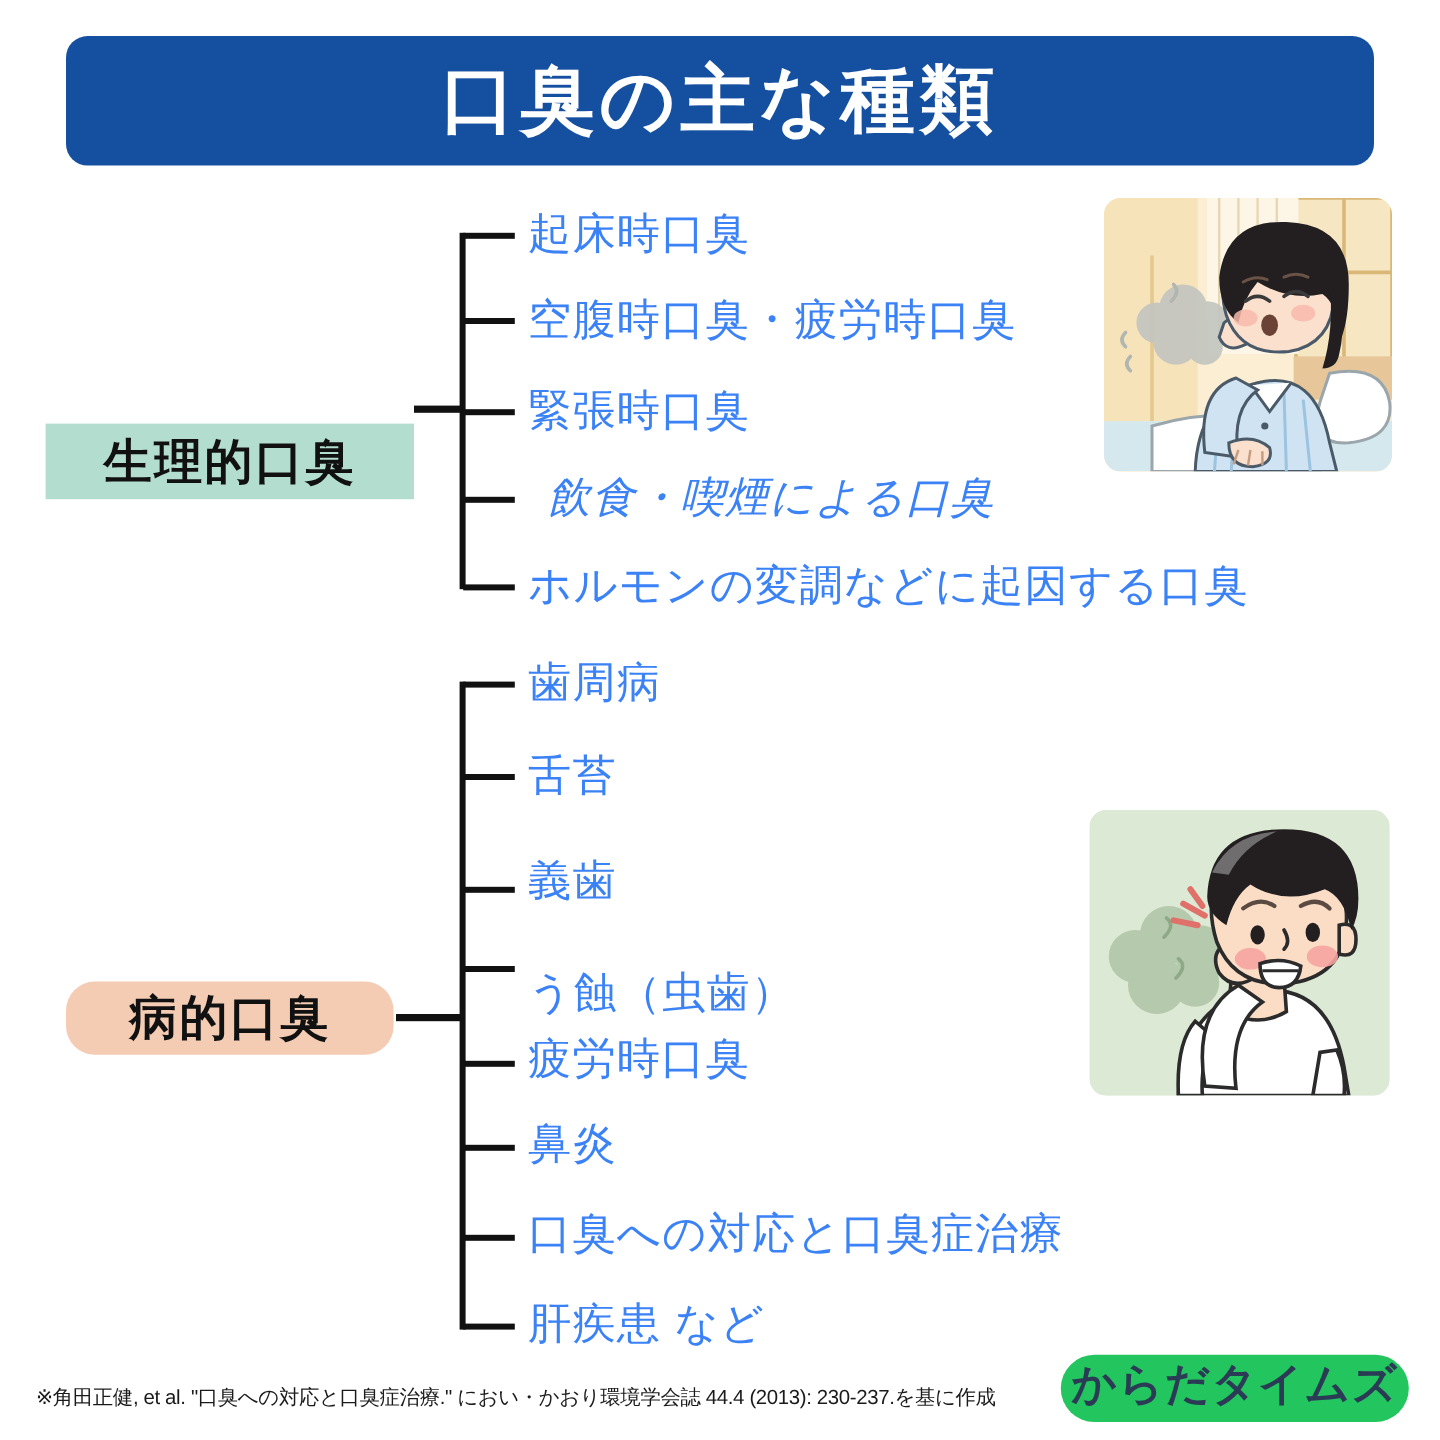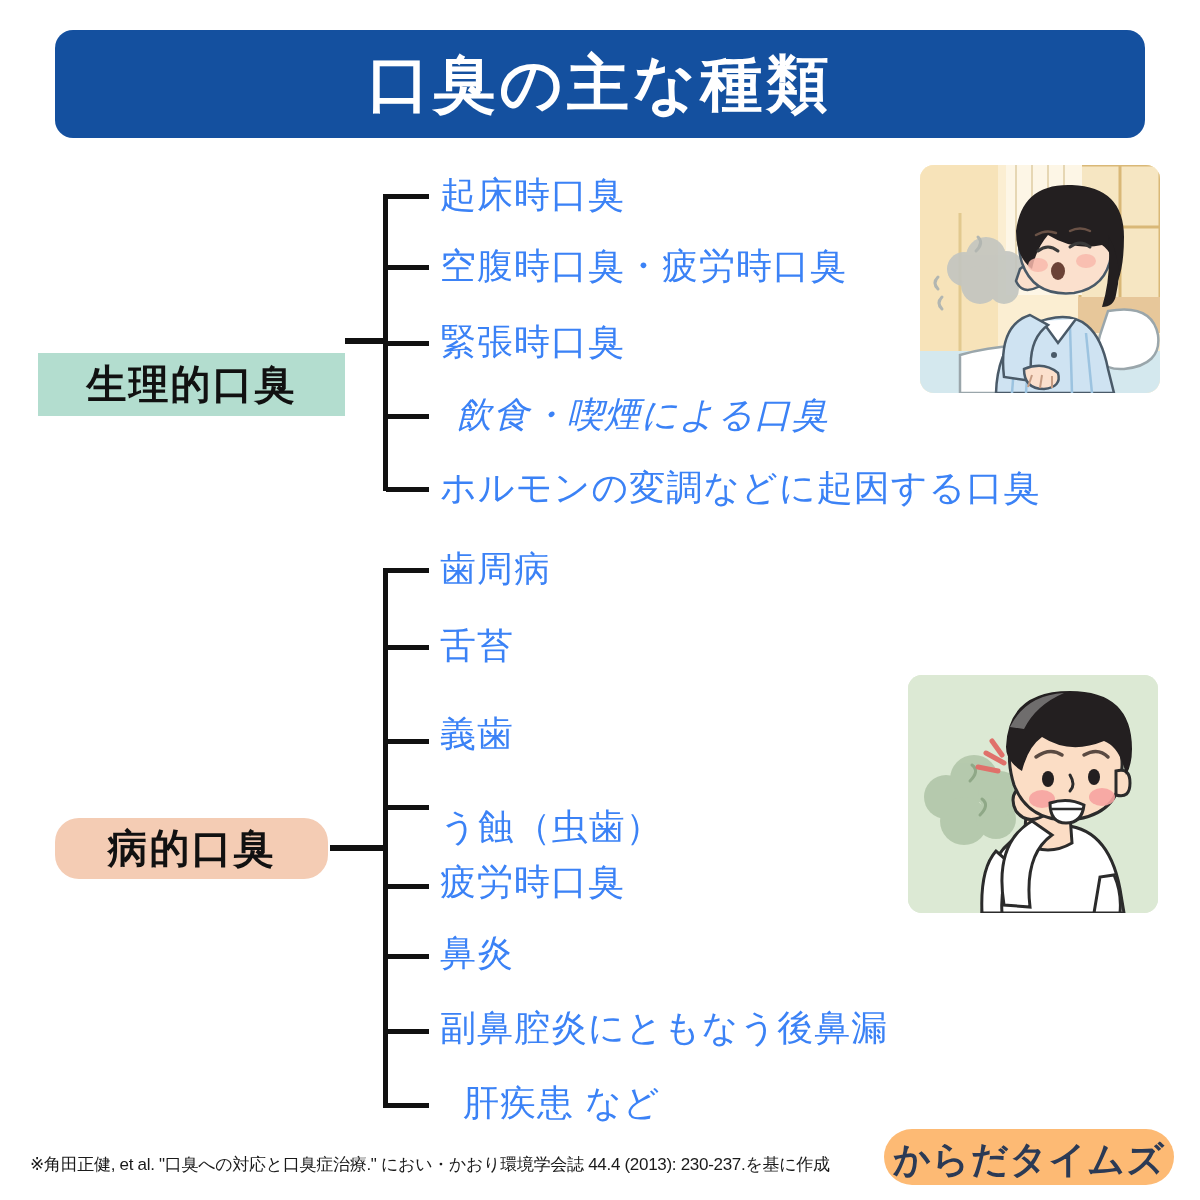--- a/index.html
+++ b/index.html
@@ -133,24 +133,24 @@
     color: #1a1a1a;
     white-space: nowrap;
     letter-spacing: -0.3px;
   }
   #brand-badge {
     position: absolute;
     left: 884px;
     top: 1129px;
     width: 290px;
     height: 56px;
-    background: #fdba74;
+    background: #22c55e;
     border-radius: 28px;
     display: flex;
-    align-items: flex-end;
+    align-items: flex-start;
     justify-content: center;
     font-family: Liberation Mono, monospace;
   }
   #brand-text {
     font-size: 37px;
     font-weight: bold;
     color: #2b3a55;
     letter-spacing: 1px;
     white-space: nowrap;
   }
@@ -192,22 +192,22 @@
 <div class="tree-stub" style="left:386px; top:954px; width:43px;"></div>
 <div class="tree-stub" style="left:386px; top:1029px; width:43px;"></div>
 <div class="tree-stub" style="left:386px; top:1103px; width:43px;"></div>
 
 <div class="leaf-label" style="left:440px; top:551px;">歯周病</div>
 <div class="leaf-label" style="left:440px; top:628px;">舌苔</div>
 <div class="leaf-label" style="left:440px; top:716px;">義歯</div>
 <div class="leaf-label" style="left:440px; top:785px;margin-top:24px;">う蝕（虫歯）</div>
 <div class="leaf-label" style="left:440px; top:864px;">疲労時口臭</div>
 <div class="leaf-label" style="left:440px; top:935px;">鼻炎</div>
-<div class="leaf-label" style="left:440px; top:1010px;">副鼻腔炎にともなう後鼻漏</div>
-<div class="leaf-label" style="left:463px; top:1085px;">肝疾患 など</div>
+<div class="leaf-label" style="left:440px; top:1010px;">口臭への対応と口臭症治療</div>
+<div class="leaf-label" style="left:440px; top:1085px;">肝疾患 など</div>
 
 <div class="illus" id="illus-morning">
   <svg viewBox="0 0 240 228" xmlns="http://www.w3.org/2000/svg">
 
     <rect x="0" y="0" width="240" height="228" fill="#fbeed2"></rect>
     <rect x="0" y="0" width="78" height="186" fill="#f7e3b9"></rect>
     <rect x="160" y="0" width="80" height="150" fill="#f6e6c2"></rect>
     <path d="M160 0 h80 v150 h-80 z" fill="none" stroke="#d9b877" stroke-width="3"></path>
     <line x1="200" y1="0" x2="200" y2="150" stroke="#d9b877" stroke-width="3"></line>
     <line x1="160" y1="62" x2="240" y2="62" stroke="#d9b877" stroke-width="3"></line>

